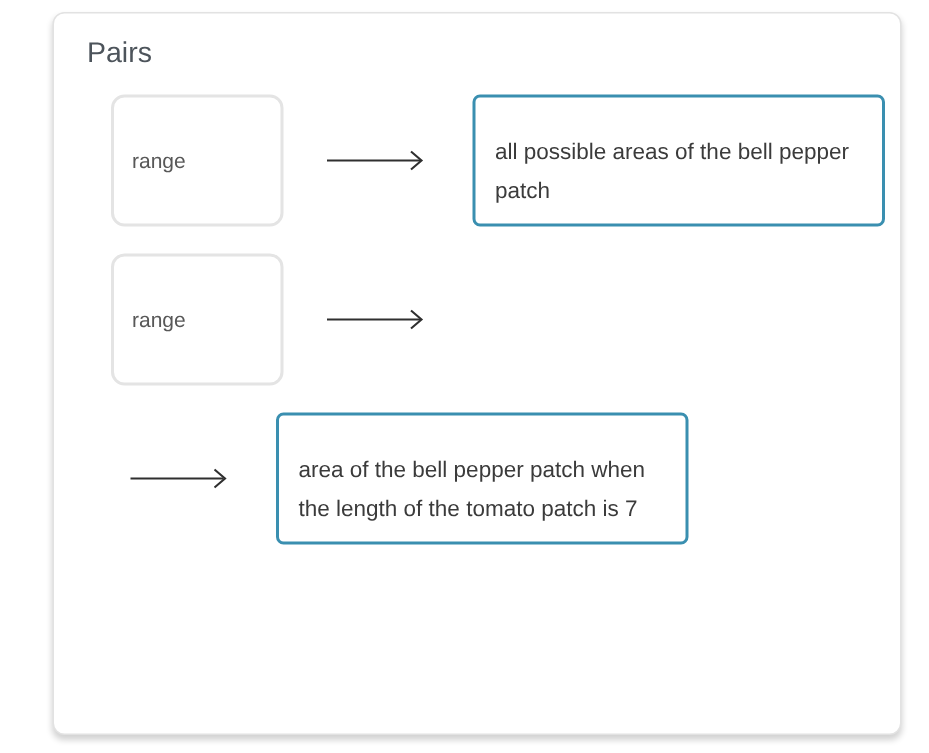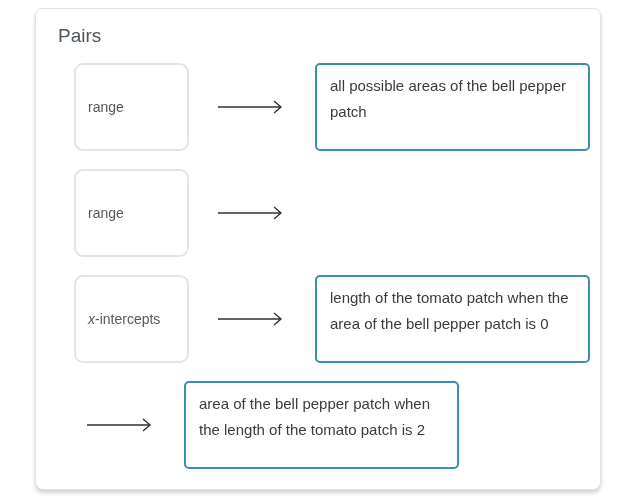--- a/index.html
+++ b/index.html
@@ -65,21 +65,21 @@
   }
   .def-box {
     flex: none;
     width: 275px;
     min-height: 88px;
     box-sizing: border-box;
     border: 2px solid #3a8fb0;
     border-radius: 5px;
     background: #ffffff;
     display: flex;
-    align-items: flex-start;
+    align-items: flex-end;
     padding: 8px 13px;
     font-size: 15px;
     line-height: 26px;
     color: #3b3b3b;
   }
 </style>
 </head>
 <body>
 
 <div class="stage">
@@ -106,41 +106,27 @@
         <span><span class="it"></span><span>range</span></span>
       </div>
       <div class="arrow-wrap">
         <svg width="72" height="16" viewBox="0 0 72 16">
             <line x1="1" y1="8" x2="63" y2="8" stroke="#2f2f2f" stroke-width="1.4"></line>
             <polyline points="57,2 64,8 57,14" fill="none" stroke="#2f2f2f" stroke-width="1.4"></polyline>
           </svg>
       </div>
     </div>
 
-    <div class="pair-row">
-      <div class="term-box">
-        <span><span class="it">x</span><span>-intercepts</span></span>
-      </div>
-      <div class="arrow-wrap">
-        <svg width="72" height="16" viewBox="0 0 72 16">
-            <line x1="1" y1="8" x2="63" y2="8" stroke="#2f2f2f" stroke-width="1.4"></line>
-            <polyline points="57,2 64,8 57,14" fill="none" stroke="#2f2f2f" stroke-width="1.4"></polyline>
-          </svg>
-      </div>
-      <div class="def-box">
-        <span>length of the tomato patch when the area of the bell pepper patch is 0</span>
-      </div>
-    </div>
 
     <div class="pair-row">
       <div class="arrow-wrap">
         <svg width="72" height="16" viewBox="0 0 72 16">
             <line x1="1" y1="8" x2="63" y2="8" stroke="#2f2f2f" stroke-width="1.4"></line>
             <polyline points="57,2 64,8 57,14" fill="none" stroke="#2f2f2f" stroke-width="1.4"></polyline>
           </svg>
       </div>
       <div class="def-box">
-        <span>area of the bell pepper patch when the length of the tomato patch is 2</span>
+        <span>area of the bell pepper patch when the length of the tomato patch is 7</span>
       </div>
     </div>
 
   </div>
 </div>
 
 </body></html>

